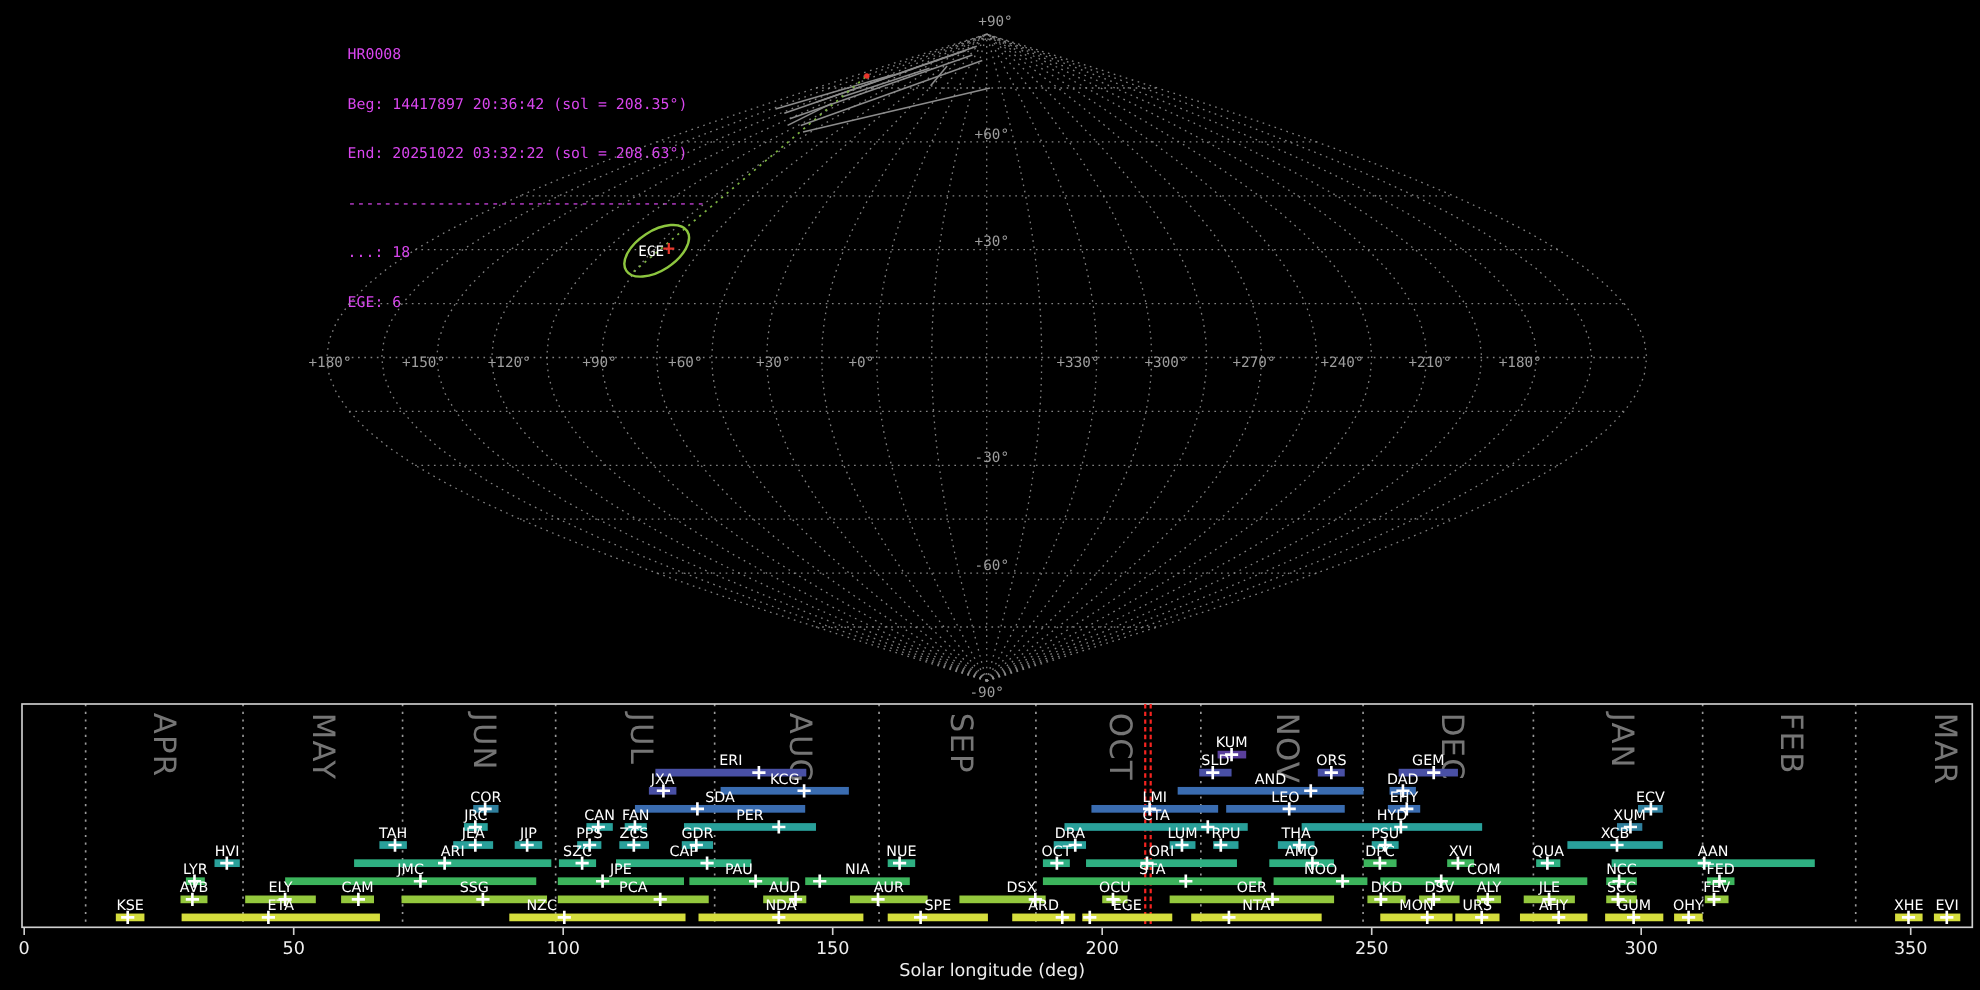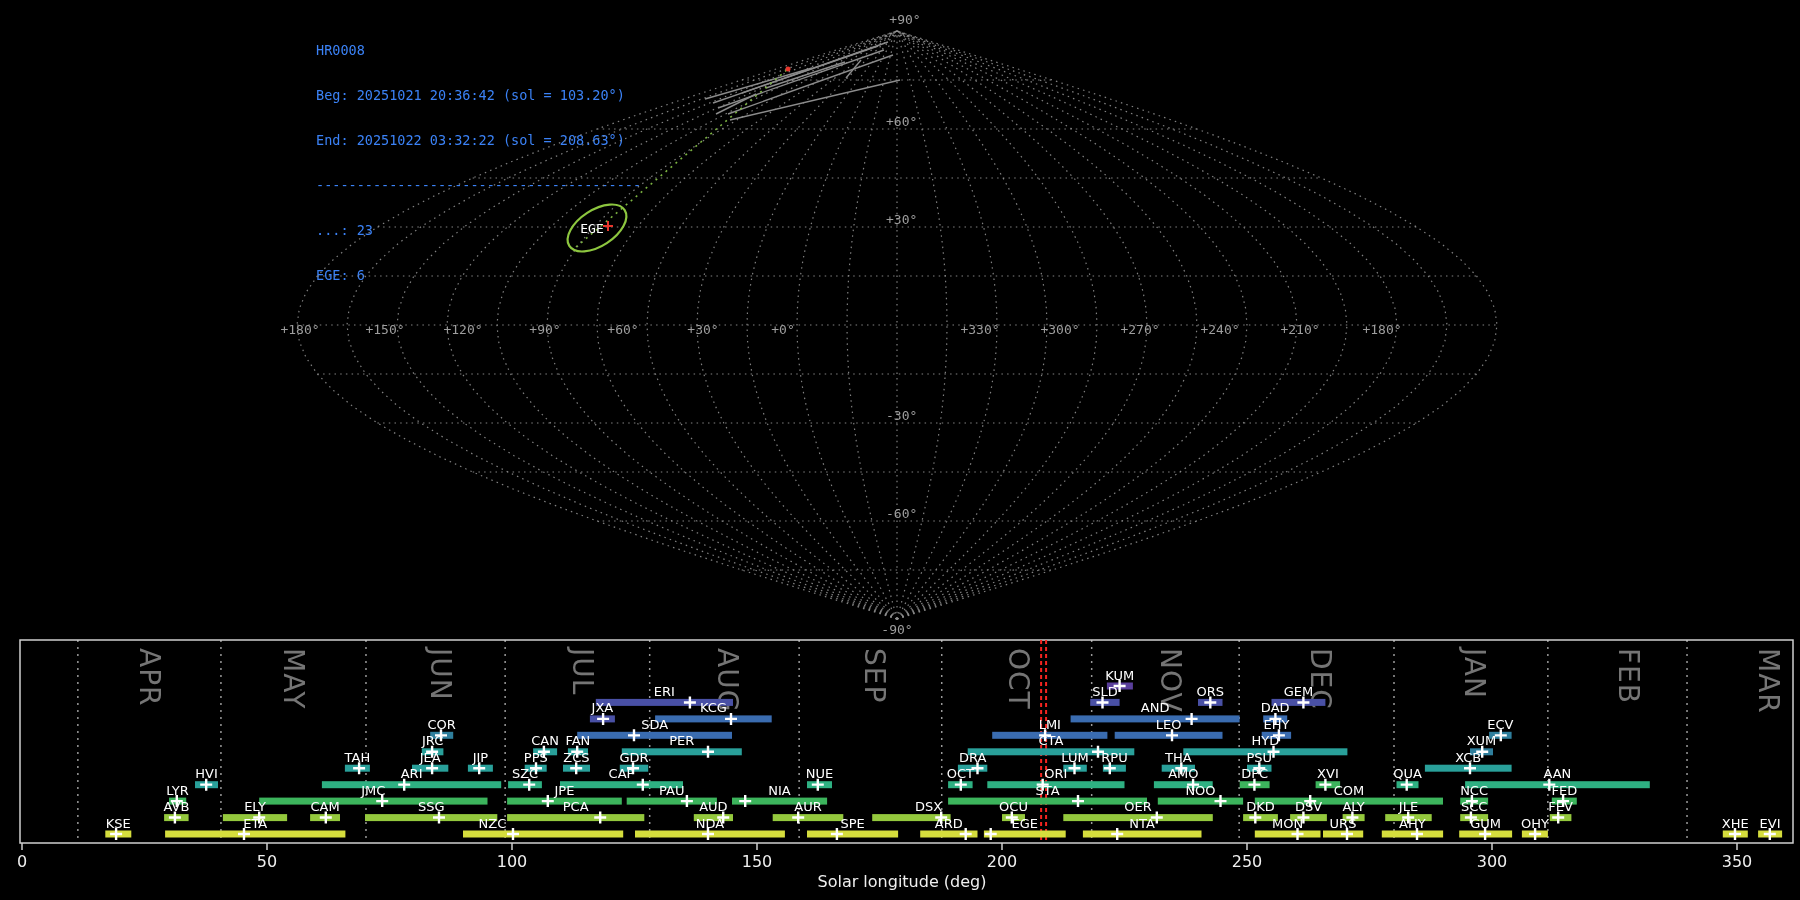--- a/index.html
+++ b/index.html
@@ -1,38 +1,38 @@
 <!DOCTYPE html>
 <html><head>
 <meta charset="utf-8">
 <style>
   html,body{margin:0;padding:0;background:#000;}
   #app{position:relative;width:1800px;height:900px;background:#000;overflow:hidden;
        font-family:"DejaVu Sans",sans-serif;}
-  .hdr{position:absolute;left:316px;top:13px;color:#3b82f6;white-space:pre;
+  .hdr{position:absolute;left:316px;top:13px;color:#d946ef;white-space:pre;
        font:13.5px "DejaVu Sans Mono",monospace;line-height:15px;}
   svg{position:absolute;left:0;top:0;}
   .maplbl{fill:#9e9e9e;font:13px "DejaVu Sans Mono",monospace;}
   .egelbl{fill:#ffffff;font:13px "DejaVu Sans Mono",monospace;}
   .monthlbl{fill:#757575;font:500 28px "DejaVu Sans",sans-serif;letter-spacing:1px;}
   .ticklbl{fill:#efefef;font:16px "DejaVu Sans",sans-serif;}
   .xlabel{fill:#efefef;font:16px "DejaVu Sans",sans-serif;}
   .shlbl{fill:#ffffff;font:13px "DejaVu Sans",sans-serif;}
 </style>
 </head>
 <body>
 
 <div id="app">
 
   <div class="hdr">
     <div>HR0008</div>
-    <div>Beg: 20251021 20:36:42 (sol = 103.20°)</div>
+    <div>Beg: 14417897 20:36:42 (sol = 208.35°)</div>
     <div>End: 20251022 03:32:22 (sol = 208.63°)</div>
     <div>----------------------------------------</div>
-    <div>...: 23</div>
+    <div>...: 18</div>
     <div>EGE: 6</div>
   </div>
 
   <svg id="plot" width="1800" height="900" viewBox="0 0 1800 900">
     <g id="skymap">
         <path d="M741.7 570.0 L1052.3 570.0" fill="none" stroke="#8f8f8f" stroke-width="1.2" stroke-dasharray="1.5 4.2" opacity="0.9"></path>
         <path d="M597.0 521.0 L1197.0 521.0" fill="none" stroke="#8f8f8f" stroke-width="1.2" stroke-dasharray="1.5 4.2" opacity="0.9"></path>
         <path d="M472.7 472.0 L1321.3 472.0" fill="none" stroke="#8f8f8f" stroke-width="1.2" stroke-dasharray="1.5 4.2" opacity="0.9"></path>
         <path d="M377.4 423.0 L1416.6 423.0" fill="none" stroke="#8f8f8f" stroke-width="1.2" stroke-dasharray="1.5 4.2" opacity="0.9"></path>
         <path d="M317.4 374.0 L1476.6 374.0" fill="none" stroke="#8f8f8f" stroke-width="1.2" stroke-dasharray="1.5 4.2" opacity="0.9"></path>

